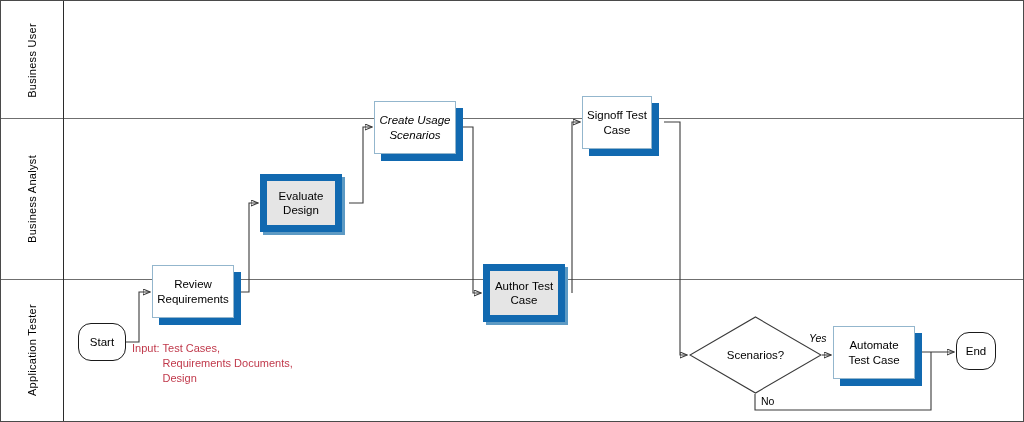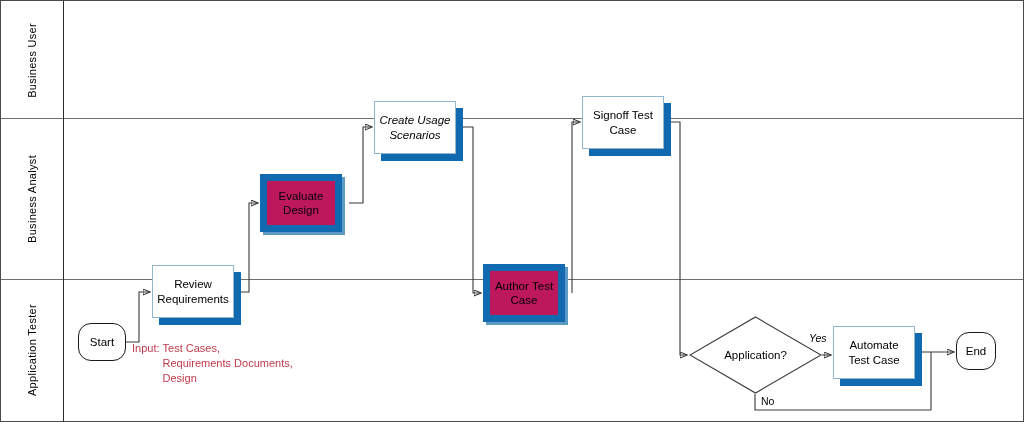--- a/index.html
+++ b/index.html
@@ -64,21 +64,21 @@
     z-index: 5;
   }
   
   .proc-shadow {
     background: #ffffff;
     border: 1px solid #93b6cd;
     box-shadow: 7px 7px 0 0 #1169b0;
   }
   
   .proc-frame {
-    background: #be185d;
+    background: #e5e5e5;
     border: 7px solid #1169b0;
     box-shadow: 3px 3px 0 0 #5d9ac4;
   }
   .terminator {
     background: #ffffff;
     border: 1.5px solid #1a1a1a;
     border-radius: 13px;
   }
   .decision-wrap {
     position: absolute;
@@ -189,37 +189,37 @@
   </div>
 
   <div class="node proc-shadow" style="left:373px;top:100px;width:82px;height:53px;font-style:italic;">
     <span class="multiline">Create&nbsp;Usage<br>Scenarios</span>
   </div>
 
   <div class="node proc-frame" style="left:482px;top:263px;width:82px;height:58px;">
     <span class="multiline">Author&nbsp;Test<br>Case</span>
   </div>
 
-  <div class="node proc-shadow" style="left:581px;top:95px;width:82px;height:53px;">
+  <div class="node proc-shadow" style="left:581px;top:95px;width:70px;height:53px;">
     <span class="multiline">Signoff&nbsp;Test<br>Case</span>
   </div>
 
   <div class="node proc-shadow" style="left:832px;top:325px;width:82px;height:53px;">
     <span class="multiline">Automate<br>Test&nbsp;Case</span>
   </div>
 
   <div class="node terminator" style="left:955px;top:331px;width:40px;height:38px;">
     <span>End</span>
   </div>
 
   <div class="decision-wrap" style="left:688px;top:315px;width:133px;height:78px;">
     <svg width="133" height="78" viewBox="0 0 133 78">
       <polygon points="66.5,1 132,39 66.5,77 1,39" fill="#ffffff" stroke="#3a3a3a" stroke-width="1.1"></polygon>
     </svg>
-    <div class="decision-label">Application?</div>
+    <div class="decision-label">Scenarios?</div>
   </div>
 
   <div class="edge-label" style="left:808px;top:331px;font-style:italic;">Yes</div>
   <div class="edge-label" style="left:760px;top:394px;">No</div>
 
   <div class="note" style="left:131px;top:340px;">Input:&nbsp;Test&nbsp;Cases,<br>&nbsp;&nbsp;&nbsp;&nbsp;&nbsp;&nbsp;&nbsp;&nbsp;&nbsp;&nbsp;Requirements&nbsp;Documents,<br>&nbsp;&nbsp;&nbsp;&nbsp;&nbsp;&nbsp;&nbsp;&nbsp;&nbsp;&nbsp;Design</div>
 
 </div>
 
 </body></html>

